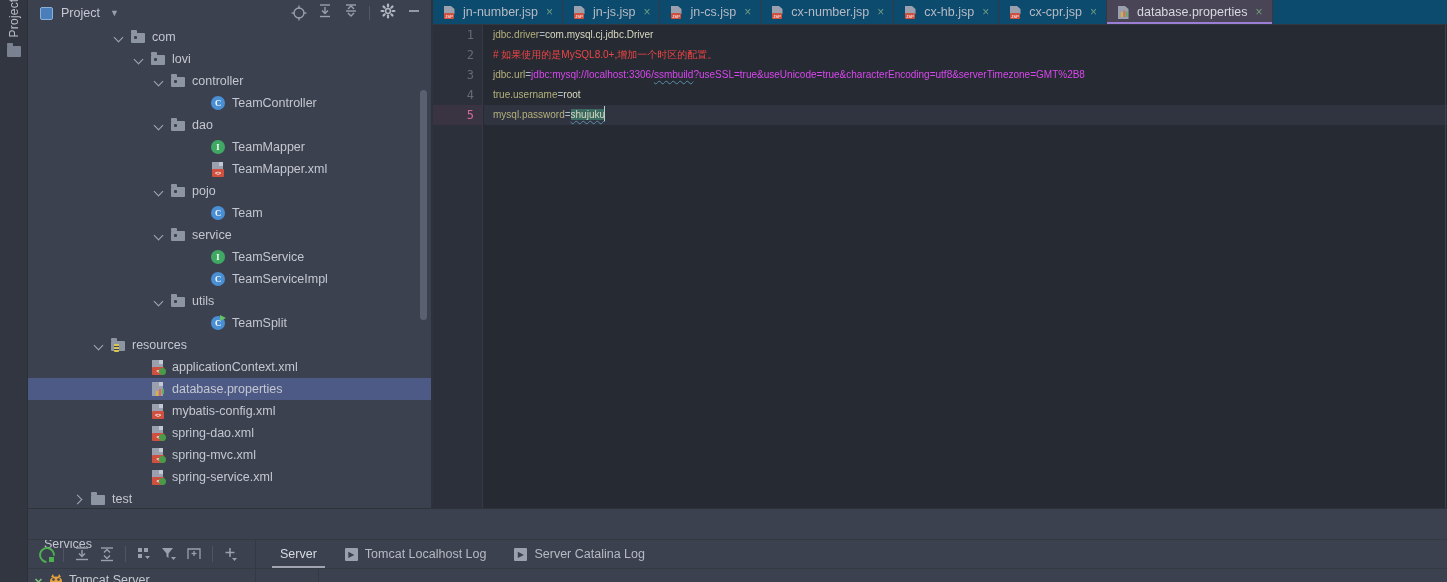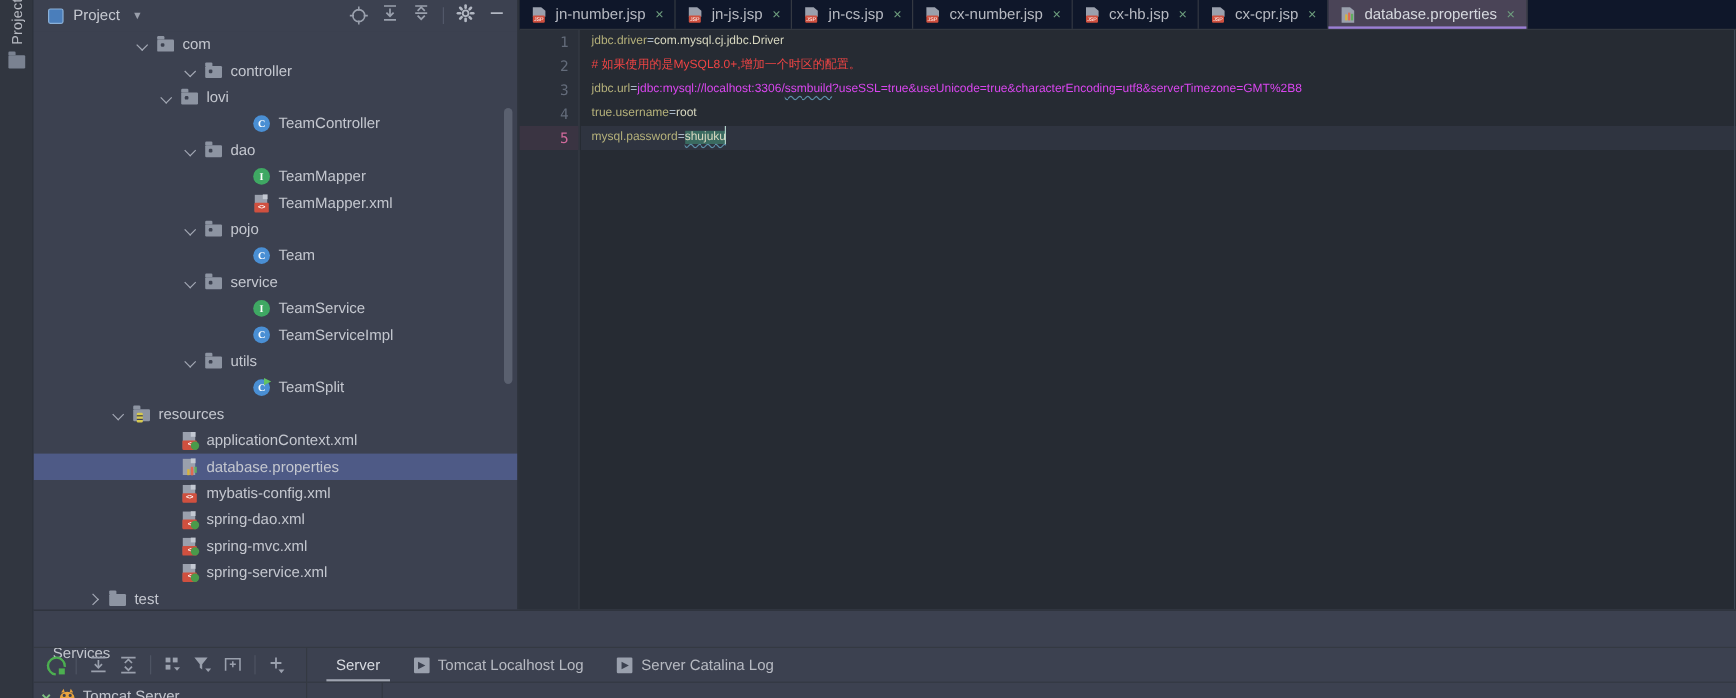--- a/index.html
+++ b/index.html
@@ -159,21 +159,21 @@
     position: absolute; left: 431px; top: 0; width: 2px; height: 508px;
     background: #2d323b;
   }
 
   
   #editor-area {
     position: absolute; left: 433px; top: 0; right: 0; height: 508px;
     background: #262b33;
   }
   #tabbar {
-    height: 25px; background: #0f172a; display: flex; align-items: stretch;
+    height: 25px; background: #0c4a6e; display: flex; align-items: stretch;
     border-bottom: 1px solid #32373f;
   }
   .tab {
     display: flex; align-items: center; gap: 6px;
     padding: 0 9px 0 9px; position: relative;
     font-size: 12.5px; color: #b7bac2; white-space: nowrap;
     border-right: 1px solid #343942;
   }
   .tab.active { background: #4a4457; color: #d6d9df; }
   .tab.active::after {
@@ -365,36 +365,36 @@
       <div class="row">
         <span style="width:86px;flex:0 0 auto;"></span>
         <span class="arrow open"></span>
         <span style="width:5px;flex:0 0 auto;"></span>
         <span class="ico folder">
           <i></i>
         </span>
         <span class="label">com</span>
       </div>
       <div class="row">
+        <span style="width:106px;flex:0 0 auto;"></span>
+        <span class="arrow open"></span>
+        <span style="width:5px;flex:0 0 auto;"></span>
+        <span class="ico folder">
+          <i></i>
+        </span>
+        <span class="label">lovi</span>
+      </div>
+      <div class="row">
         <span style="width:126px;flex:0 0 auto;"></span>
         <span class="arrow open"></span>
         <span style="width:5px;flex:0 0 auto;"></span>
         <span class="ico folder">
           <i></i>
         </span>
         <span class="label">controller</span>
-      </div>
-      <div class="row">
-        <span style="width:106px;flex:0 0 auto;"></span>
-        <span class="arrow open"></span>
-        <span style="width:5px;flex:0 0 auto;"></span>
-        <span class="ico folder">
-          <i></i>
-        </span>
-        <span class="label">lovi</span>
       </div>
       <div class="row">
         <span style="width:166px;flex:0 0 auto;"></span>
         <span style="width:11px;display:inline-block;flex:0 0 auto;"></span>
         <span style="width:5px;flex:0 0 auto;"></span>
         <span class="ico cls">C</span>
         <span class="label">TeamController</span>
       </div>
       <div class="row">
         <span style="width:126px;flex:0 0 auto;"></span>

